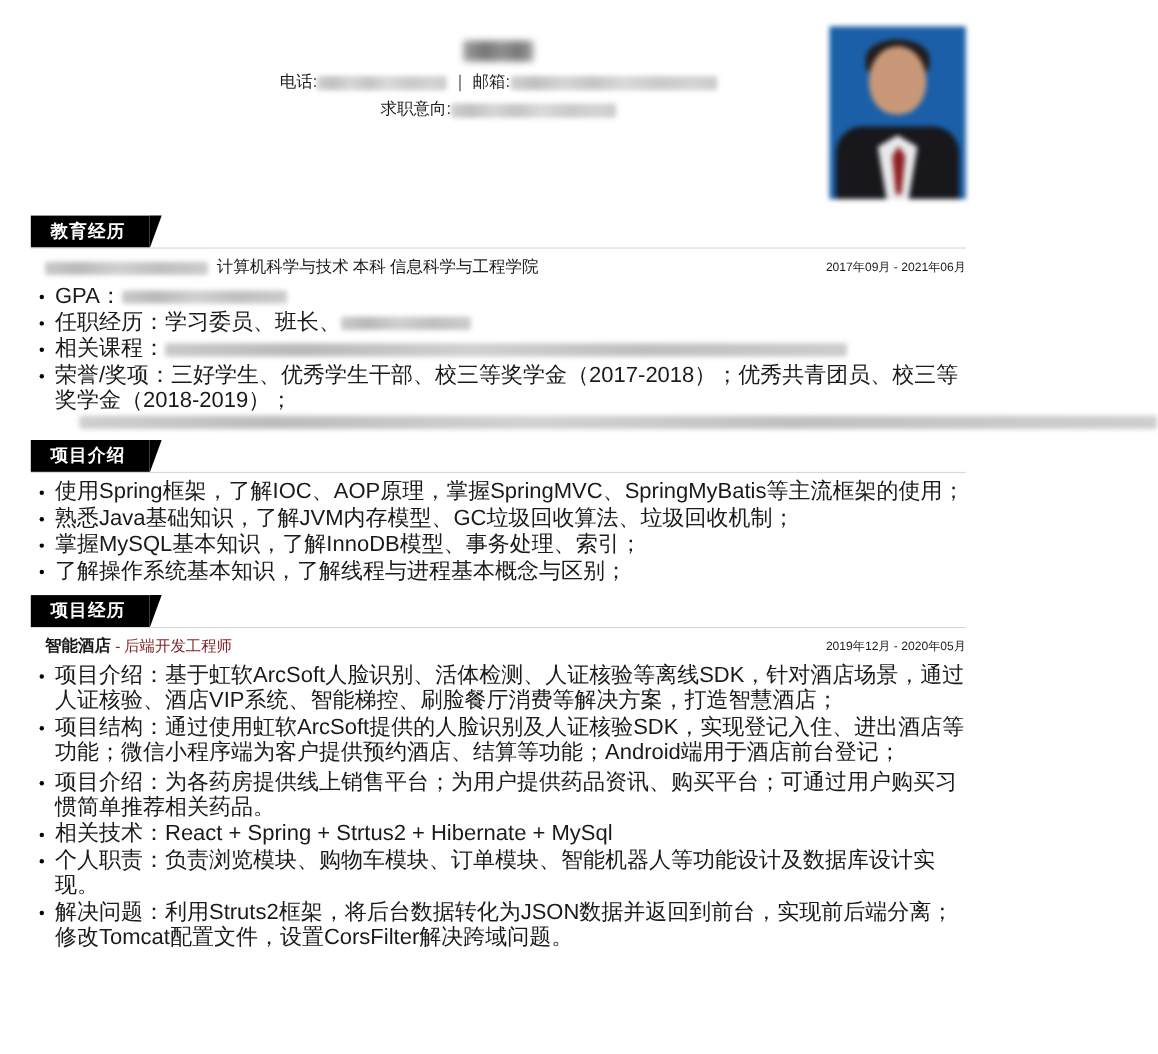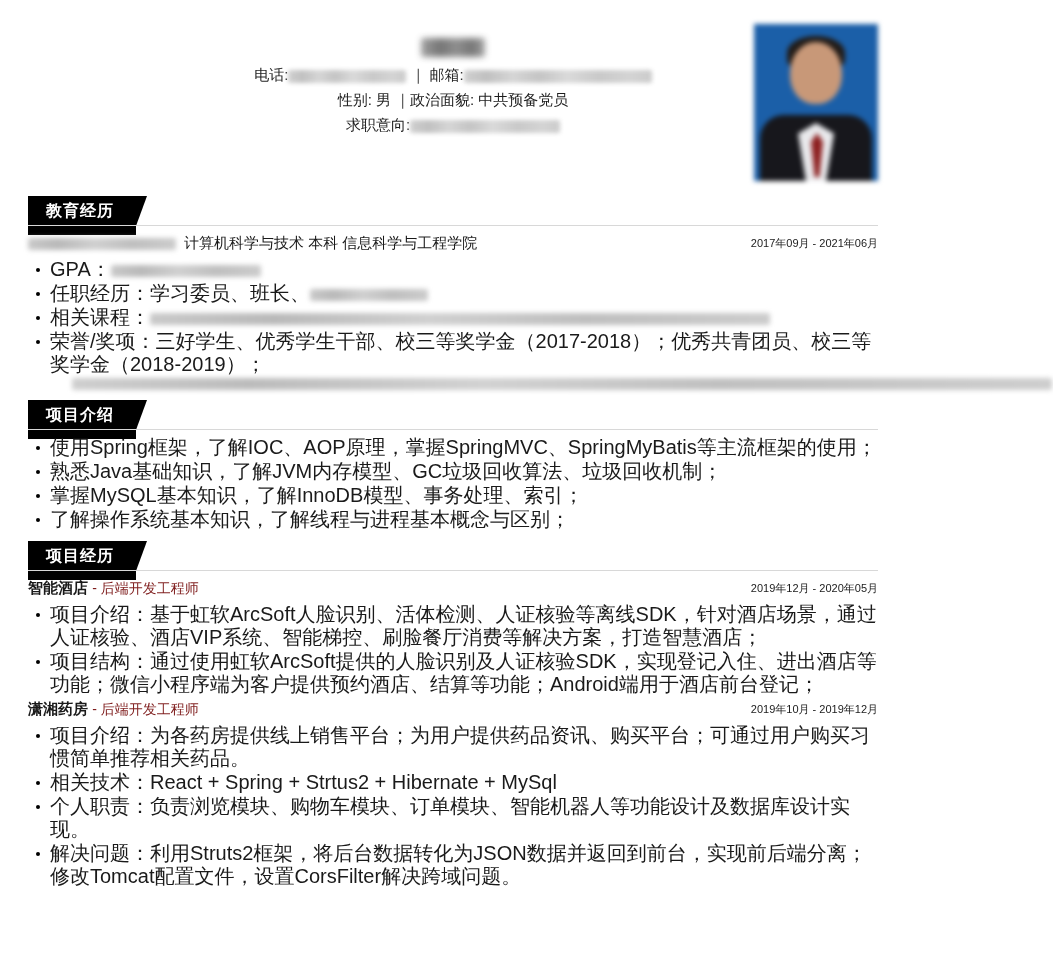--- a/index.html
+++ b/index.html
@@ -125,21 +125,21 @@
     margin: 10px 0 6px 0;
   }
   .banner-tab {
     display: inline-block;
     position: relative;
     background: #000000;
     color: #ffffff;
     font-size: 16px;
     font-weight: bold;
     letter-spacing: 1px;
-    padding: 5px 22px 14px 18px;
+    padding: 5px 22px 4px 18px;
     height: 20px;
     line-height: 20px;
   }
   .banner-tab:after {
     content: "";
     position: absolute;
     right: -11px;
     top: 0;
     width: 0;
     height: 0;
@@ -159,23 +159,24 @@
   
   .entry-head {
     position: relative;
     font-size: 15px;
     line-height: 22px;
     margin-top: 4px;
     height: 22px;
   }
   .entry-head .left {
     position: absolute;
-    left: 0;
+    left: 13px;
     top: 0;
     white-space: nowrap;
+    font-family: Liberation Serif, serif;
   }
   .entry-head .right {
     position: absolute;
     right: 0;
     top: 0;
     font-size: 11px;
     white-space: nowrap;
   }
   .entry-title-bold {
     font-weight: bold;
@@ -242,21 +243,20 @@
   <div class="header">
     <div class="name">
       <span class="redact name-blur"></span>
     </div>
     <div class="contact-lines">
       <div class="row">
         <span>电话:</span><span class="redact r-phone"></span>
         <span>｜</span>
         <span>邮箱:</span><span class="redact r-mail"></span>
       </div>
-      <div class="row">性别: 男 ｜政治面貌: 中共预备党员</div>
       <div class="row">
         <span>求职意向:</span><span class="redact r-intent"></span>
       </div>
     </div>
     <div class="photo">
       <div class="body"></div>
       <div class="shirt"></div>
       <div class="tie"></div>
       <div class="hair"></div>
       <div class="head"></div>
@@ -312,27 +312,20 @@
       <span class="entry-title-bold">智能酒店</span>
       <span class="entry-sub">- 后端开发工程师</span>
     </span>
     <span class="right">2019年12月 - 2020年05月</span>
   </div>
   <ul class="bullets proj-bullets">
     <li>项目介绍：基于虹软ArcSoft人脸识别、活体检测、人证核验等离线SDK，针对酒店场景，通过人证核验、酒店VIP系统、智能梯控、刷脸餐厅消费等解决方案，打造智慧酒店；</li>
     <li>项目结构：通过使用虹软ArcSoft提供的人脸识别及人证核验SDK，实现登记入住、进出酒店等功能；微信小程序端为客户提供预约酒店、结算等功能；Android端用于酒店前台登记；</li>
   </ul>
 
-  <div class="entry-head tight">
-    <span class="left">
-      <span class="entry-title-bold">潇湘药房</span>
-      <span class="entry-sub">- 后端开发工程师</span>
-    </span>
-    <span class="right">2019年10月 - 2019年12月</span>
-  </div>
   <ul class="bullets proj-bullets">
     <li>项目介绍：为各药房提供线上销售平台；为用户提供药品资讯、购买平台；可通过用户购买习惯简单推荐相关药品。</li>
     <li>相关技术：React + Spring + Strtus2 + Hibernate + MySql</li>
     <li>个人职责：负责浏览模块、购物车模块、订单模块、智能机器人等功能设计及数据库设计实现。</li>
     <li>解决问题：利用Struts2框架，将后台数据转化为JSON数据并返回到前台，实现前后端分离；修改Tomcat配置文件，设置CorsFilter解决跨域问题。</li>
   </ul>
 
 </div>
 
 </body></html>

